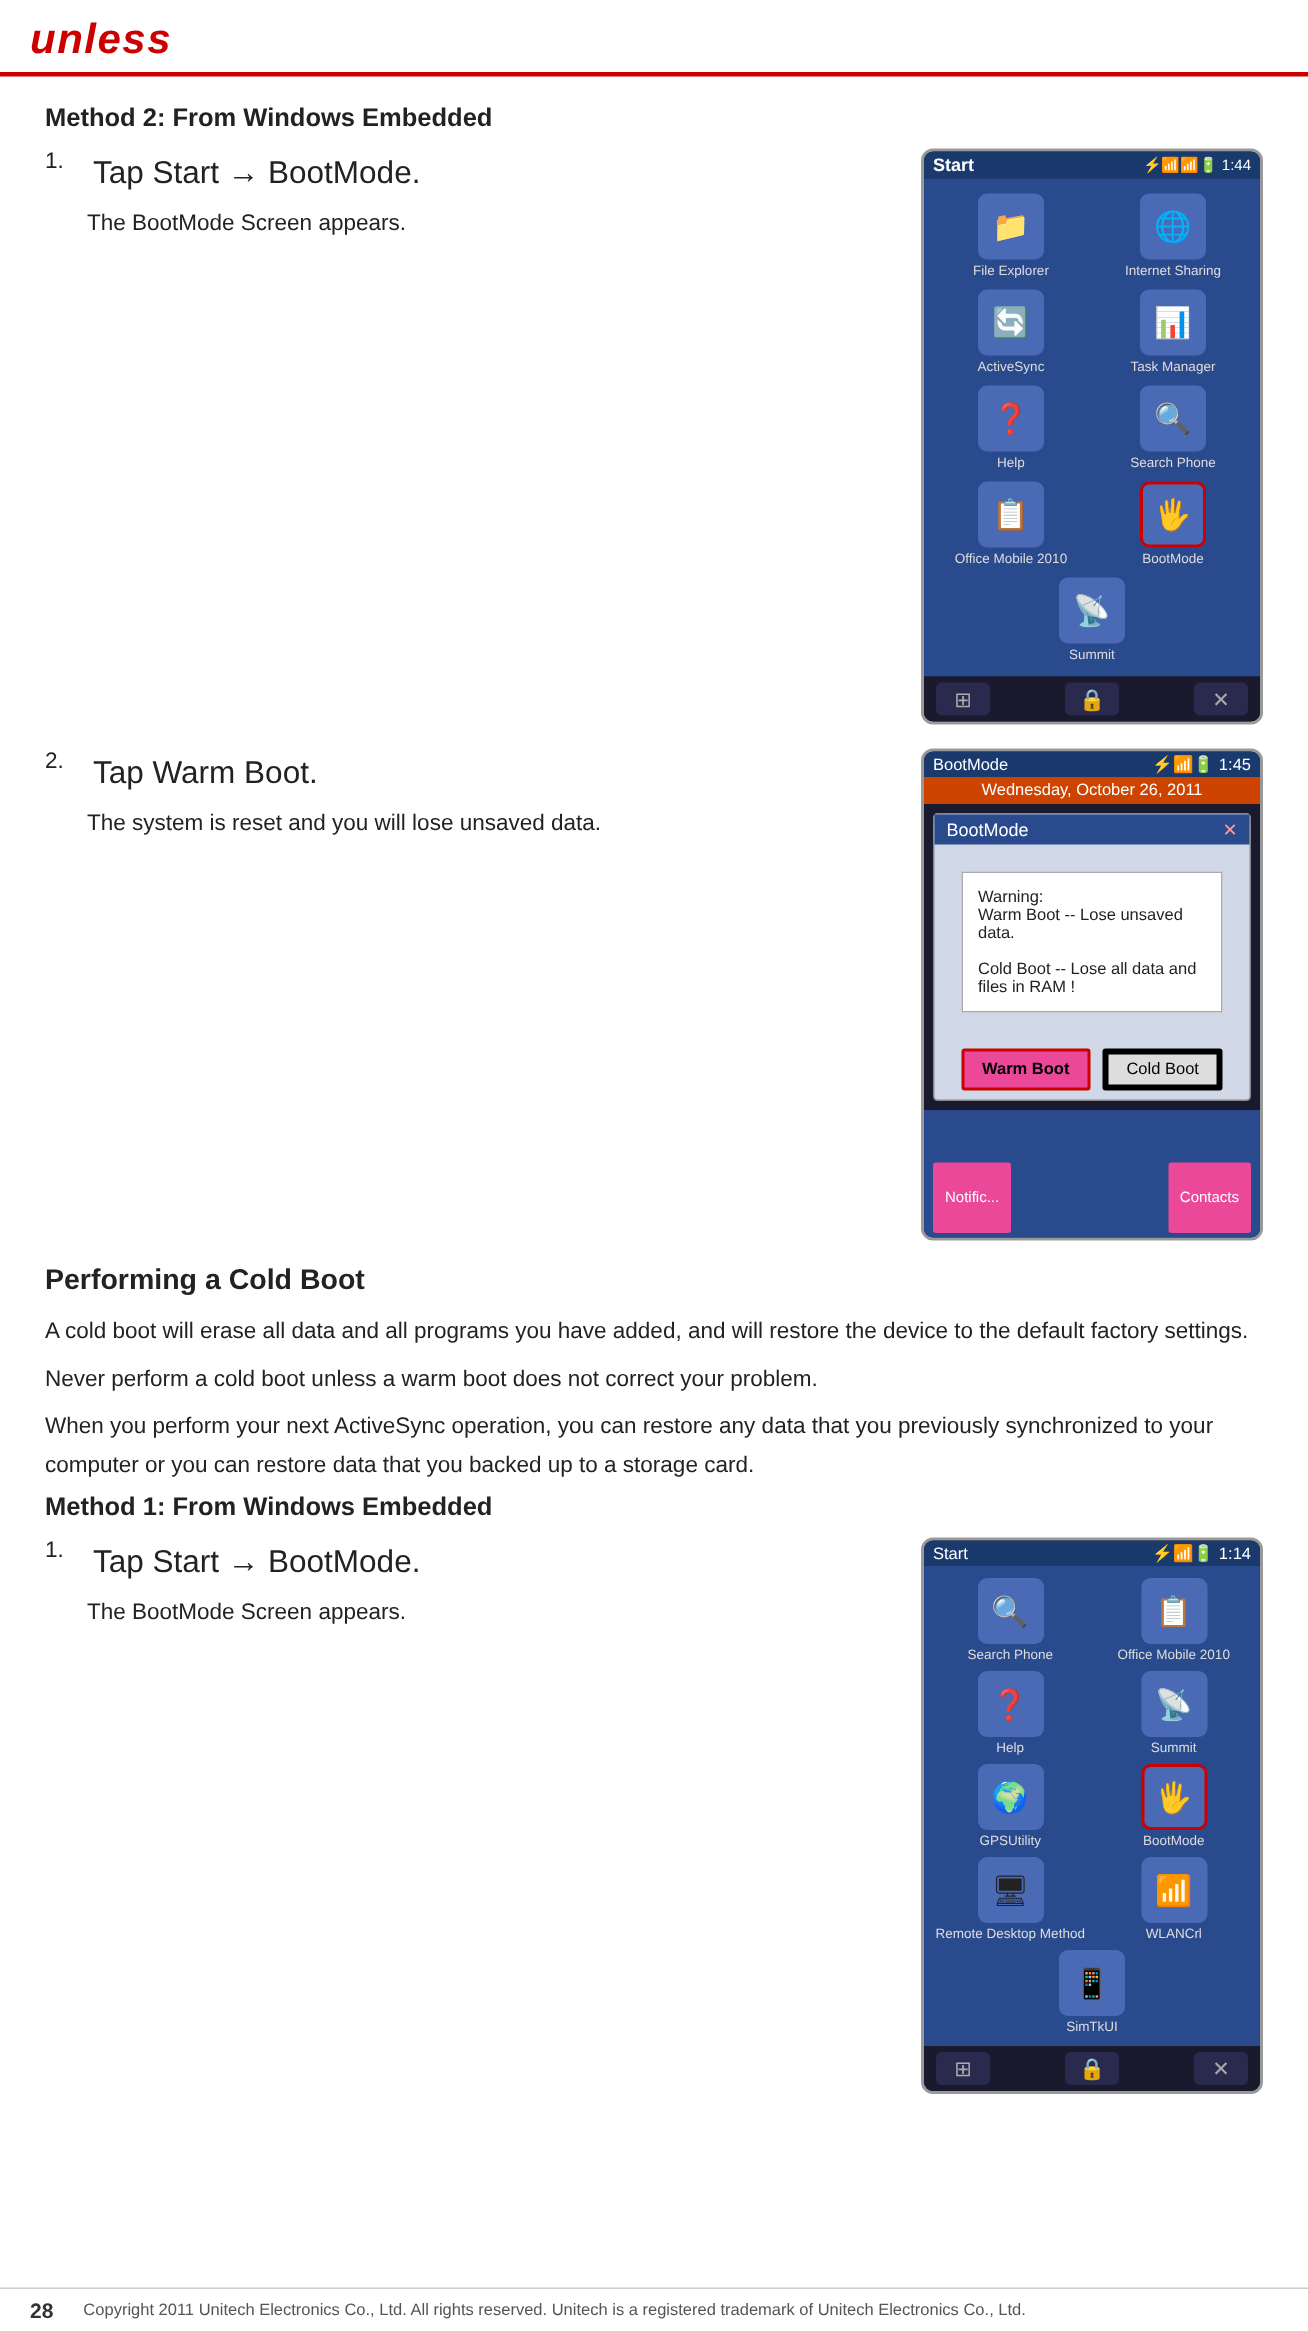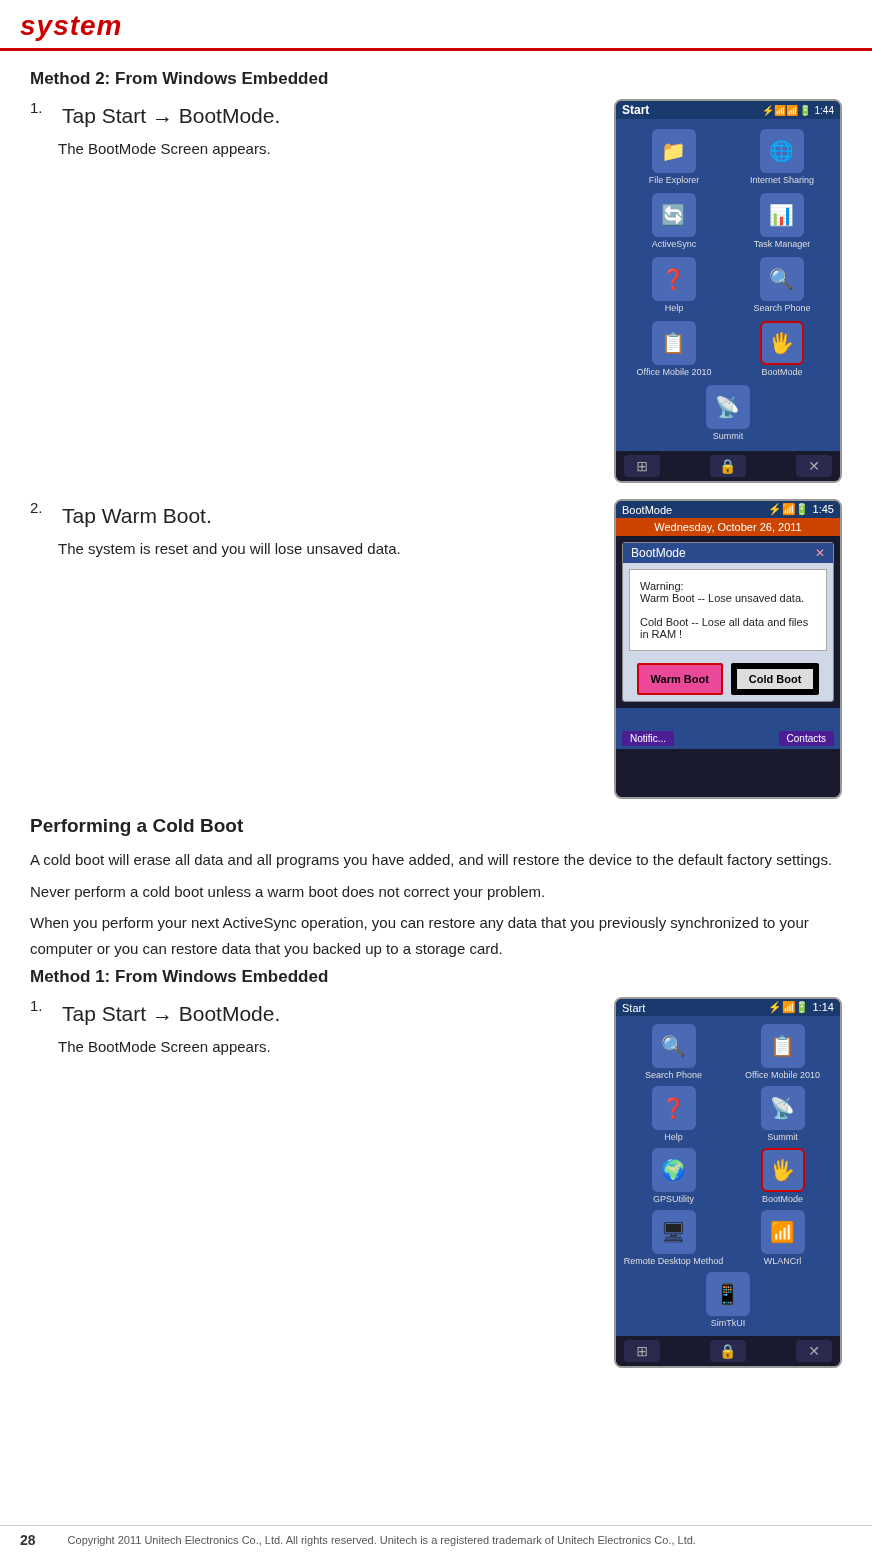--- a/index.html
+++ b/index.html
@@ -195,62 +195,62 @@
       justify-content: space-between;
       align-items: center;
     }
 
     .bm-dialog-body {
       padding: 10px;
       font-size: 11px;
       color: #222;
       background: #fff;
       border: 1px solid #aaa;
-      margin: 6px;
+      margin: 18px;
     }
 
     .bm-dialog-buttons {
       display: flex;
       gap: 8px;
       padding: 6px 10px;
       justify-content: center;
     }
 
     .bm-btn {
       padding: 4px 12px;
       font-size: 11px;
-      border: 6px solid #000000;
+      border: 4px solid #000000;
       border-radius: 2px;
       cursor: pointer;
-      font-weight: bold;
     }
 
     .bm-btn.warm {
       background: #ec4899;
       border: 2px solid #cc0000;
       font-weight: bold;
     }
 
     .bm-btn.cold {
       background: #ddd;
     }
 
     .bm-bottom {
       background: #2a4a8e;
       display: flex;
       justify-content: space-between;
       padding: 3px 6px;
     }
 
     .bm-bottom-btn {
-      background: #4c1d95;
+      background: #ec4899;
       color: #fff;
       font-size: 10px;
-      padding: 2px 8px;
+      padding: 18px 8px;
       border-radius: 2px;
+      margin-top: 12px;
     }
 
     
     .cold-boot-section {
       margin-top: 10px;
     }
 
     .body-text {
       font-size: 15px;
       line-height: 1.7;
@@ -288,21 +288,21 @@
 
     .footer {
       position: absolute;
       bottom: 0;
       left: 0;
       right: 0;
       border-top: 1px solid #ccc;
       padding: 6px 20px;
       display: flex;
       align-items: center;
-      gap: 32px;
+      gap: 20px;
     }
 
     .footer-page {
       font-size: 14px;
       font-weight: bold;
       color: #333;
     }
 
     .footer-copyright {
       font-size: 11px;
@@ -312,21 +312,21 @@
     .two-col {
       display: flex;
       gap: 20px;
       margin-bottom: 16px;
     }
   </style>
 </head>
 <body>
 
 <div class="header">
-  <span class="logo-unitech">system</span>
+  <span class="logo-unitech">unless</span>
 </div>
 
 <div class="content">
 
   <div class="section-heading">Method 2: From Windows Embedded</div>
 
   <div class="two-col">
     <div class="step-text">
       <div style="display:flex; gap:4px; margin-bottom:4px;">
         <span class="step-number">1.</span>

